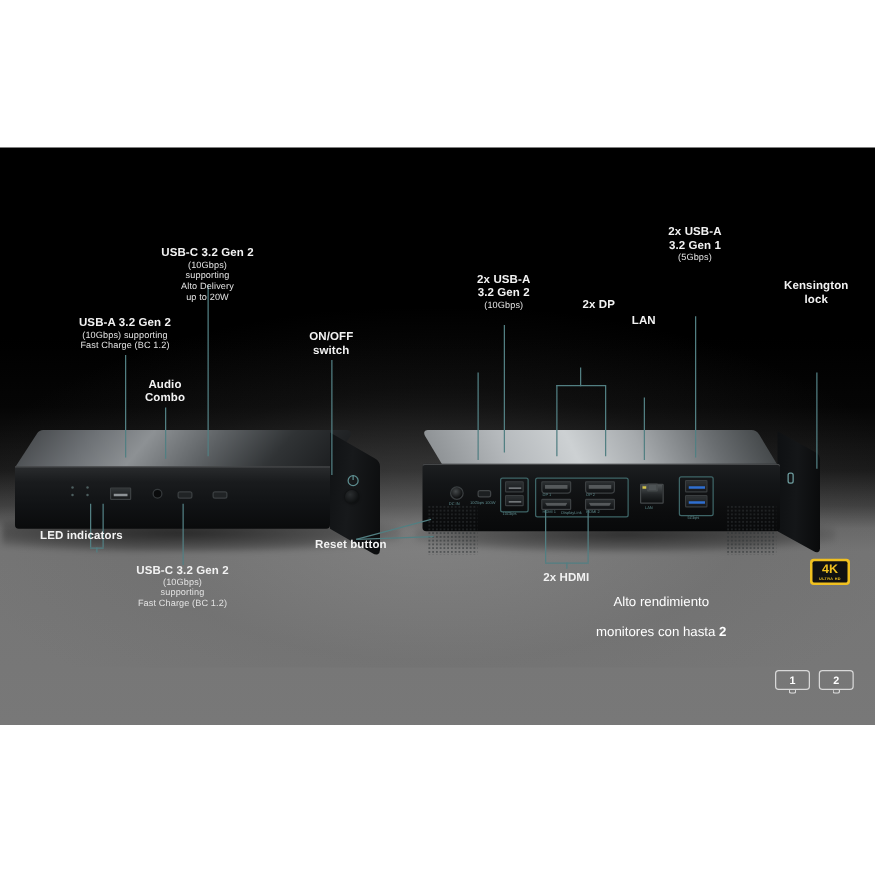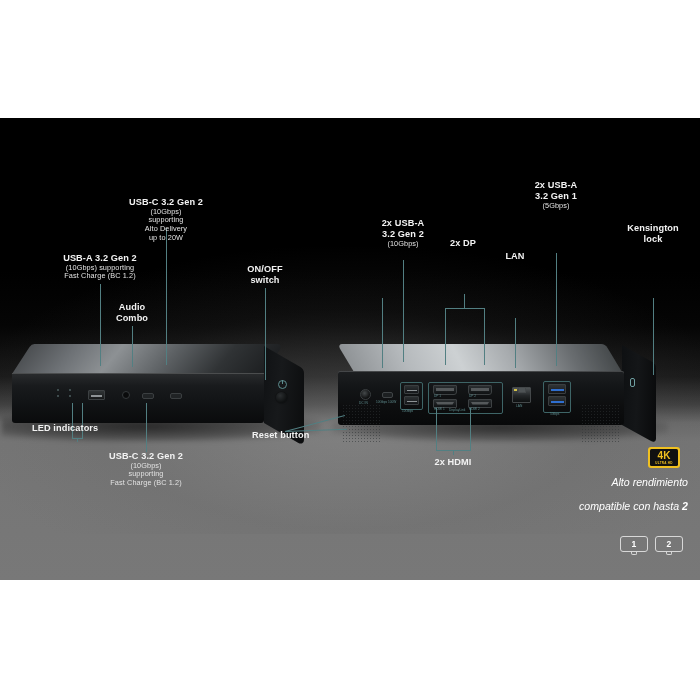--- a/index.html
+++ b/index.html
@@ -122,21 +122,21 @@
 
   
   #badge4k{position:absolute;width:32px;height:21px;border-radius:3px;
     background:#f0c020;padding:2px;box-sizing:border-box;}
   #badge4k .inner{width:100%;height:100%;background:#111;border-radius:1.5px;
     display:flex;flex-direction:column;align-items:center;justify-content:center;}
   #badge4k .k{font-size:10px;font-weight:bold;color:#f0c020;line-height:1;}
   #badge4k .uh{font-size:3px;font-weight:bold;color:#f0c020;letter-spacing:.3px;line-height:1;margin-top:1px;}
 
   
-  #copy{position:absolute;text-align:right;color:#ffffff;line-height:1.45;font-style:italic;}
+  #copy{position:absolute;text-align:center;color:#ffffff;line-height:1.45;}
   #copy .r{display:block;font-size:10.6px;white-space:nowrap;}
   #copy .r b{font-weight:bold;}
 
   
   .mon{position:absolute;width:28px;height:20px;}
   .mon .scr{width:28px;height:16px;border:1.4px solid #d8d8d8;border-radius:3px;
     display:flex;align-items:center;justify-content:center;color:#ffffff;font-size:8.6px;font-weight:bold;box-sizing:border-box;}
   .mon .stand{width:6px;height:3px;border:1.4px solid #d8d8d8;border-top:none;border-radius:0 0 2px 2px;margin:0 auto;box-sizing:border-box;}
 </style>
 </head>
@@ -277,21 +277,21 @@
       <span class="t1">switch</span>
     </div>
 
 
     <div class="lbl c" style="left:357px;top:100px;width:92px;">
       <span class="t1">2x USB-A</span>
       <span class="t1">3.2 Gen 2</span>
       <span class="t2">(10Gbps)</span>
     </div>
 
-    <div class="lbl c" style="left:416px;top:120px;width:60px;text-align:right;">
+    <div class="lbl c" style="left:449px;top:120px;width:60px;">
       <span class="t1">2x DP</span>
     </div>
 
     <div class="lbl c" style="left:490px;top:133px;width:50px;">
       <span class="t1">LAN</span>
     </div>
 
     <div class="lbl c" style="left:512px;top:62px;width:88px;">
       <span class="t1">2x USB-A</span>
       <span class="t1">3.2 Gen 1</span>
@@ -324,21 +324,21 @@
 
     <div id="badge4k" style="left:648px;top:329px;">
       <div class="inner">
         <span class="k">4K</span>
         <span class="uh">ULTRA HD</span>
       </div>
     </div>
 
     <div id="copy" style="left:370px;top:357px;width:318px;">
       <span class="r">Alto rendimiento</span>
-      <span class="r" style="margin-top:9px;"><span>compatible con hasta </span><b>2</b></span>
+      <span class="r" style="margin-top:9px;"><span>monitores con hasta </span><b>2</b></span>
     </div>
 
     <div class="mon" style="left:620px;top:418px;">
       <div class="scr">1</div>
       <div class="stand"></div>
     </div>
     <div class="mon" style="left:655px;top:418px;">
       <div class="scr">2</div>
       <div class="stand"></div>
     </div>

